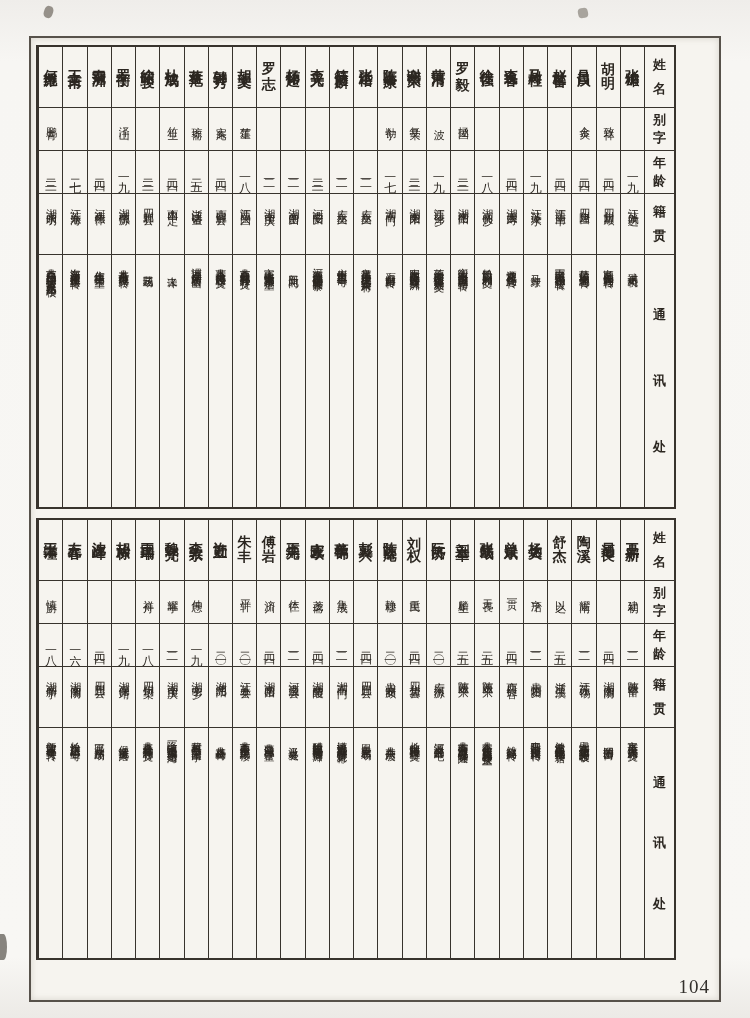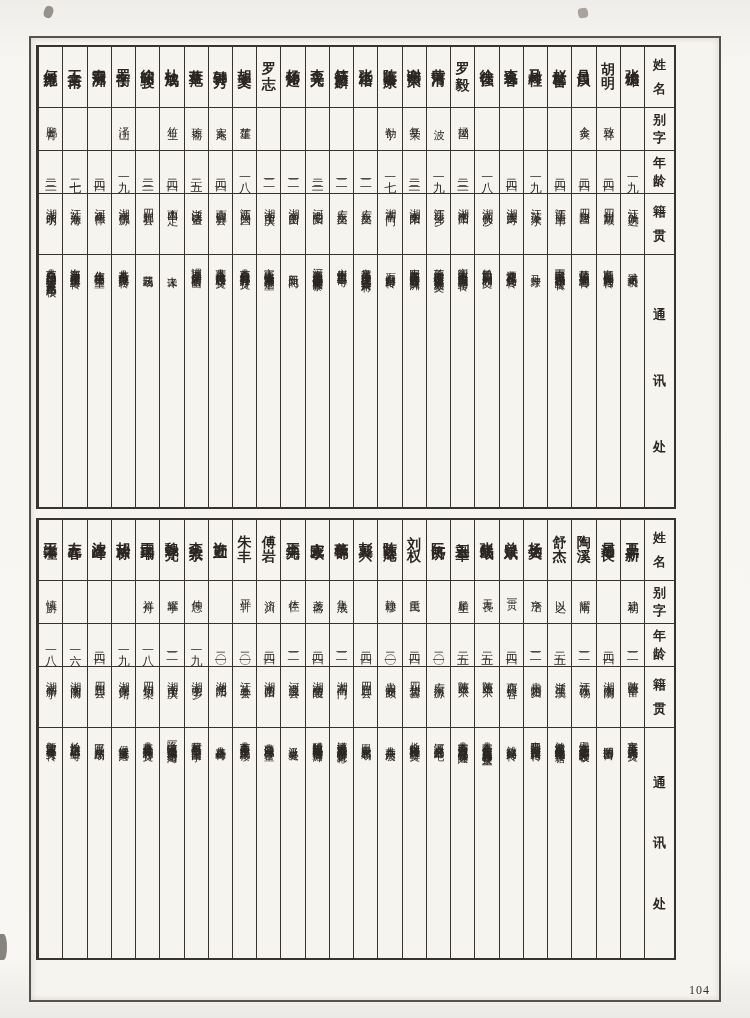--- a/index.html
+++ b/index.html
@@ -38,21 +38,21 @@
   .age-cell{display:flex;align-items:center;justify-content:center;font-size:12px;}
   .native-cell{font-size:11px;padding-top:4px;}
   .addr-cell{font-size:10.5px;padding-top:5px;}
   .addr-cell .vtext{letter-spacing:1px;line-height:1.12;}
   .header-cell{
     display:flex;flex-direction:column;align-items:center;justify-content:space-evenly;
     font-size:13px;font-weight:bold;padding:3px 0;
   }
   .page-number{
     position:absolute;right:40px;bottom:20px;
-    font-family:"Liberation Serif",serif;font-size:12px;color:#33302c;letter-spacing:1px;
+    font-family:"Liberation Serif",serif;font-size:19px;color:#33302c;letter-spacing:1px;
   }
   .artifact{position:absolute;background:#96918a;border-radius:40%;}
   .a1{left:44px;top:6px;width:9px;height:12px;transform:rotate(18deg);}
   .a2{left:578px;top:8px;width:10px;height:10px;transform:rotate(-12deg);opacity:.8;}
   .a3{left:0px;top:934px;width:7px;height:26px;background:#4a463f;border-radius:0 60% 60% 0;opacity:.65;}
 </style>
 </head>
 <body>
 
 <div class="sheet">

